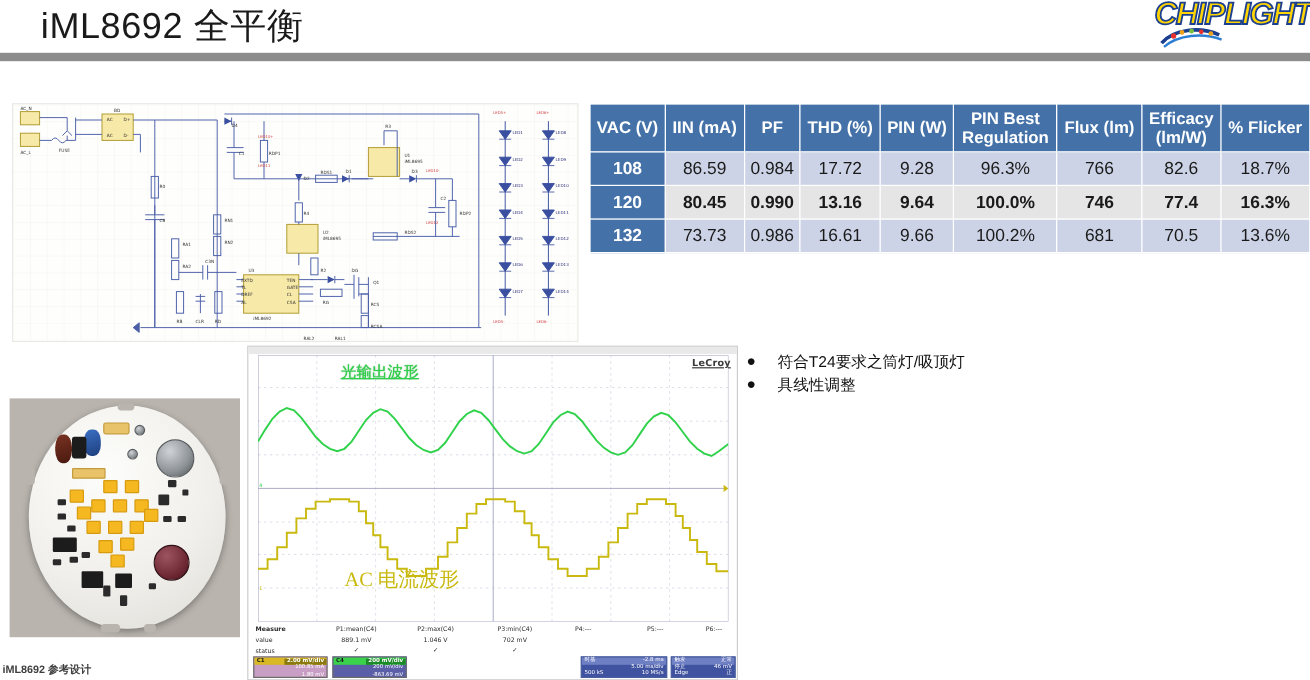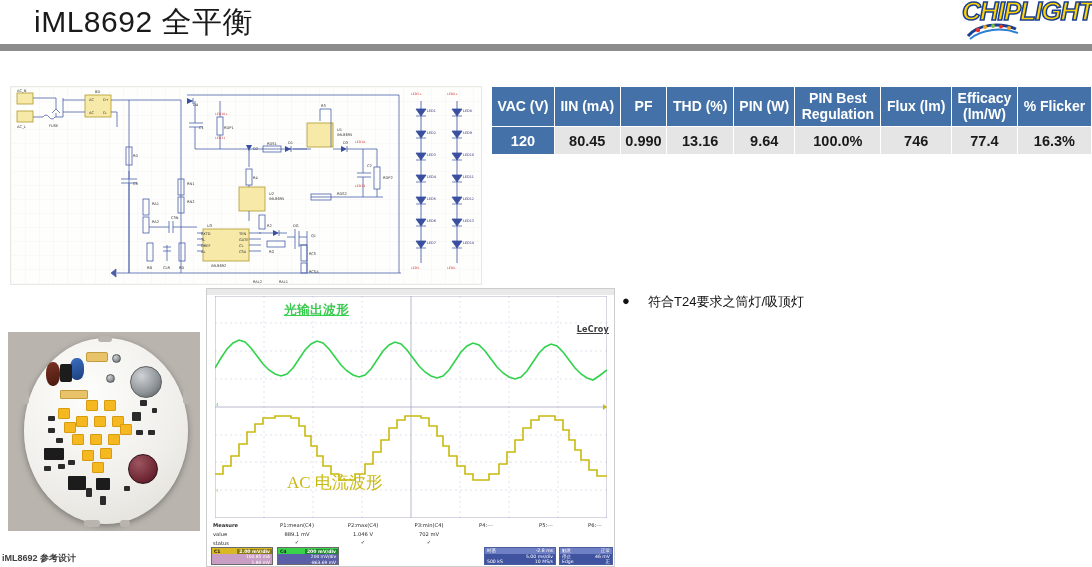--- a/index.html
+++ b/index.html
@@ -102,21 +102,21 @@
     position:absolute; left:206px; top:288px; width:409px; height:279px;
     background:#ffffff; border:1px solid #cdcdcd; overflow:hidden;
     font-family:"DejaVu Sans",sans-serif;
   }
   #scope-topbar{
     position:absolute; left:0; top:0; width:409px; height:6px; background:#e9e9e9;
   }
   #scope-grid{ position:absolute; left:8px; top:7px; width:392px; height:222px; }
   #lecroy{
     position:absolute; right:5px; top:9px; font-size:8px; color:#3b3b3b;
-    text-decoration:underline; font-weight:bold; letter-spacing:.2px;margin-top:27px;
+    text-decoration:underline; font-weight:bold; letter-spacing:.2px;
   }
   #label-light{
     position:absolute; left:77px; top:12px; font-size:13px; color:#2fd24a;
     font-family:"Liberation Sans",sans-serif; text-shadow:0 0 1px #1e9b31;text-decoration:underline;
   }
   #label-ac{
     position:absolute; left:80px; top:182px; font-size:17px; color:#c9b90e;
     font-family:Liberation Serif, serif;
   }
   #scope-measure{
@@ -399,30 +399,52 @@
         </th>
         <th><span>Flux (lm)</span></th>
         <th>
           <span>Efficacy</span><br>
           <span>(lm/W)</span>
         </th>
         <th><span>% Flicker</span></th>
       </tr>
     </thead>
     <tbody>
+      <tr class="band-a">
+        <td class="vac">108</td>
+        <td>86.59</td>
+        <td>0.984</td>
+        <td>17.72</td>
+        <td>9.28</td>
+        <td>96.3%</td>
+        <td>766</td>
+        <td>82.6</td>
+        <td>18.7%</td>
+      </tr>
       <tr class="band-b">
         <td class="vac">120</td>
         <td>80.45</td>
         <td>0.990</td>
         <td>13.16</td>
         <td>9.64</td>
         <td>100.0%</td>
         <td>746</td>
         <td>77.4</td>
         <td>16.3%</td>
+      </tr>
+      <tr class="band-a">
+        <td class="vac">132</td>
+        <td>73.73</td>
+        <td>0.986</td>
+        <td>16.61</td>
+        <td>9.66</td>
+        <td>100.2%</td>
+        <td>681</td>
+        <td>70.5</td>
+        <td>13.6%</td>
       </tr>
     </tbody>
   </table>
 </div>
 
 <div id="pcb-photo">
   <div id="pcb-board">
 
     <div style="position:absolute;left:-3px;top:52px;width:8px;height:14px;background:#b9b4ae;border-radius:3px"></div>
     <div style="position:absolute;right:-3px;top:52px;width:8px;height:14px;background:#b9b4ae;border-radius:3px"></div>
@@ -594,16 +616,17 @@
         <span>Edge</span>
         <span>正</span>
       </div>
     </div>
   </div>
 </div>
 
 <div id="bullets">
   <ul>
     <li>符合T24要求之筒灯/吸顶灯</li>
+    <li>具线性调整</li>
   </ul>
 </div>
 
 <div id="footer-note">iML8692 参考设计</div>
 
 </body></html>

